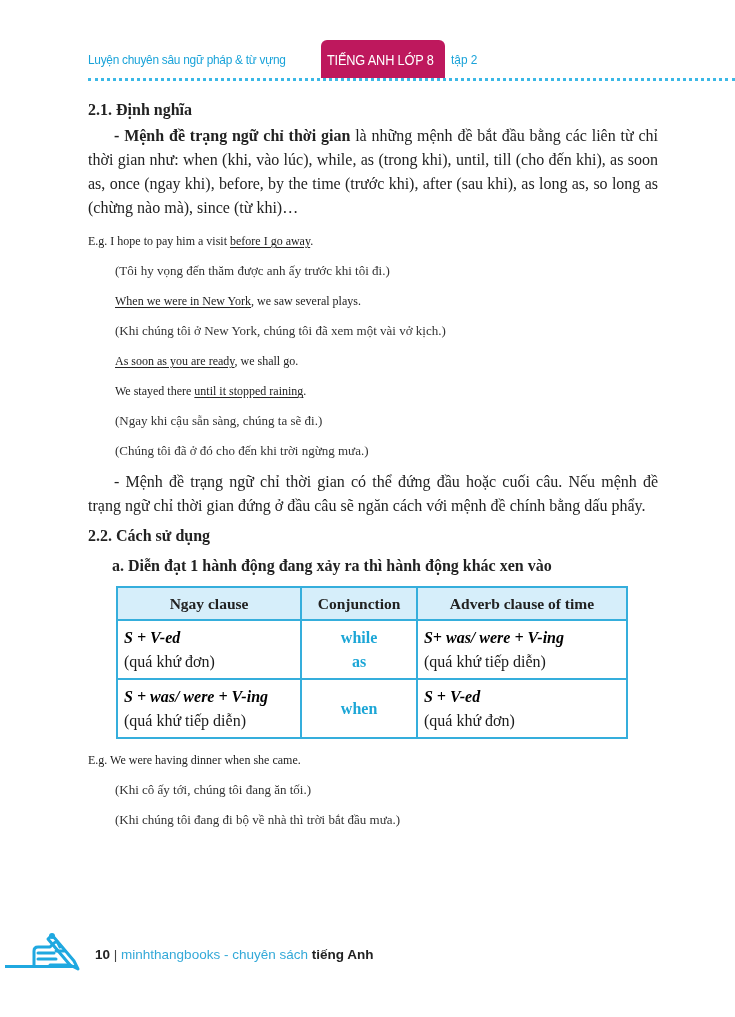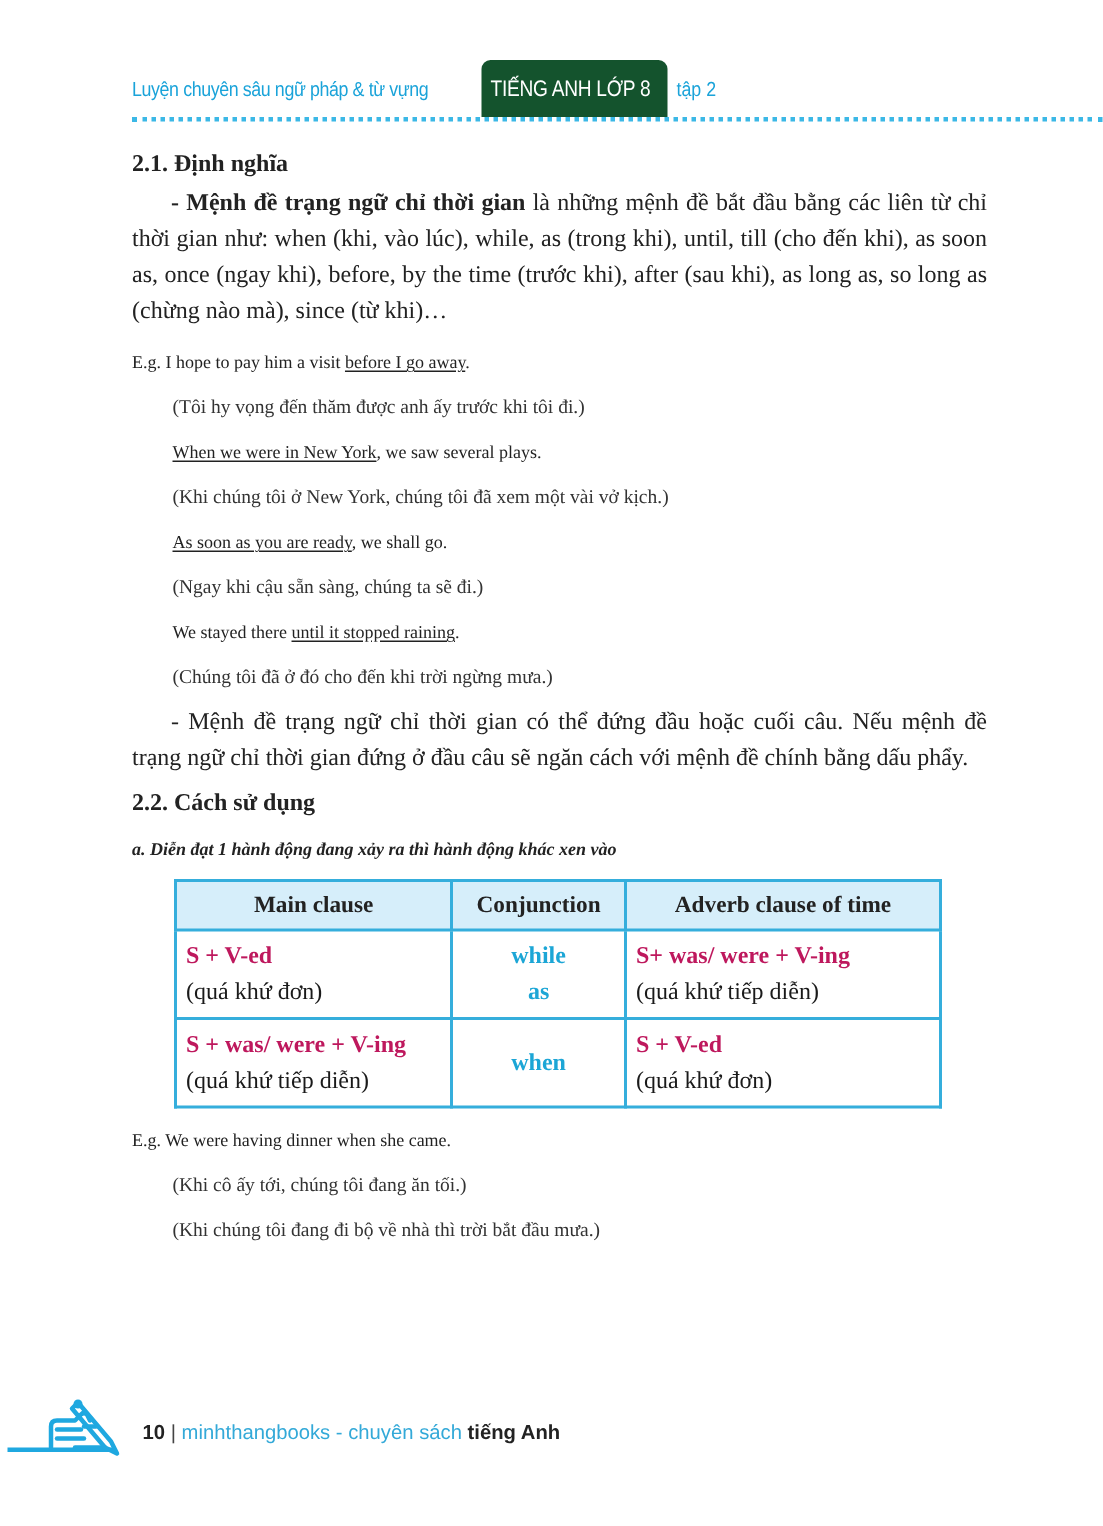--- a/index.html
+++ b/index.html
@@ -1,42 +1,42 @@
 <!DOCTYPE html>
 <html><head>
 <meta charset="utf-8">
 <style>
   * { box-sizing: border-box; margin: 0; padding: 0; }
   html, body { width: 735px; height: 1017px; background: #ffffff; overflow: hidden; }
   body { position: relative; font-family: "Liberation Serif", "DejaVu Serif", serif; color: #1a1a1a; }
 
   .header { position: absolute; left: 0; top: 38px; width: 735px; height: 40px; }
   .header-left { position: absolute; left: 88px; top: 14px; font-family: "Liberation Sans", "DejaVu Sans", sans-serif; font-size: 13.5px; color: #1aa3d9; letter-spacing: -0.3px; transform: scaleX(0.88); transform-origin: left center; white-space: nowrap; }
-  .header-tab { position: absolute; left: 321px; top: 2px; width: 124px; height: 38px; background: #14532d; border-radius: 6px 6px 0 0; color: #ffffff; font-family: "Liberation Sans", "DejaVu Sans", sans-serif; font-size: 15px; padding-top: 11px; padding-left: 6px; white-space: nowrap; letter-spacing: -0.2px; }
+  .header-tab { position: absolute; left: 321px; top: 2px; width: 124px; height: 38px; background: #be185d; border-radius: 6px 6px 0 0; color: #ffffff; font-family: "Liberation Sans", "DejaVu Sans", sans-serif; font-size: 15px; padding-top: 11px; padding-left: 6px; white-space: nowrap; letter-spacing: -0.2px; }
   .header-tab span { display: inline-block; transform: scaleX(0.85); transform-origin: left center; }
   .header-right { position: absolute; left: 451px; top: 14px; font-family: "Liberation Sans", "DejaVu Sans", sans-serif; font-size: 13.5px; color: #1aa3d9; transform: scaleX(0.88); transform-origin: left center; white-space: nowrap; }
   .header-rule { position: absolute; left: 88px; top: 40px; width: 647px; height: 0; border-top: 3px dotted #3bb8e6; }
 
   .content { position: absolute; left: 88px; top: 96px; width: 570px; font-size: 16px; line-height: 24px; }
   .section-title { color: #1ca6d6; font-weight: bold; font-size: 16.5px; height: 34px; line-height: 34px; }
   .sub-title { font-weight: bold; font-size: 16px; height: 28px; line-height: 28px; color: #222; }
   .para { text-align: justify; font-size: 16px; line-height: 24px; color: #222; }
   .para .indent { display: inline-block; width: 26px; }
   .para b { font-weight: bold; }
   .eg-line { height: 30px; line-height: 30px; font-size: 12px; color: #222; white-space: nowrap; }
   .eg-line.indented { padding-left: 27px; }
   .eg-line.vi { color: #333; font-size: 13px; }
   .u { text-decoration: underline; text-underline-offset: 2px; }
-  .sub-a { font-weight: bold; font-style: italic; font-size: 12px; height: 32px; line-height: 32px; color: #222; }
+  .sub-a { font-weight: bold; font-size: 16px; height: 32px; line-height: 32px; color: #222; margin-left: 24px; }
 
   table.grammar { border-collapse: collapse; margin-left: 28px; margin-top: 4px; width: 512px; font-size: 16px; }
   table.grammar th, table.grammar td { border: 2px solid #35aedc; }
   table.grammar th { background: #d6eefa; font-weight: bold; height: 33px; text-align: center; color: #222; font-size: 15.5px; }
   table.grammar td { height: 59px; vertical-align: top; padding: 5px 6px 0 6px; line-height: 24px; }
-  .formula { color: #be185d; font-weight: bold; }
+  .formula { color: #000000; font-weight: bold; font-style: italic; }
   .conj { text-align: center; vertical-align: middle !important; padding-top: 0 !important; color: #1ca6d6; font-weight: bold; }
 
   .eg-block { margin-top: 6px; }
 
   .footer { position: absolute; left: 0; top: 925px; width: 735px; height: 50px; }
   .footer-rule { position: absolute; left: 5px; top: 40px; width: 70px; height: 3px; background: #1fa8e0; }
   .footer-icon { position: absolute; left: 30px; top: 6px; width: 55px; height: 40px; }
   .footer-text { position: absolute; left: 95px; top: 22px; font-family: "Liberation Sans", "DejaVu Sans", sans-serif; font-size: 13.5px; white-space: nowrap; }
   .footer-text .num { color: #222; font-weight: bold; }
   .footer-text .sep { color: #444; }
@@ -57,40 +57,40 @@
   <div class="sub-title">2.1. Định nghĩa</div>
   <p class="para"><span class="indent"></span><b>- Mệnh đề trạng ngữ chỉ thời gian</b><span> là những mệnh đề bắt đầu bằng các liên từ chỉ thời gian như: when (khi, vào lúc), while, as (trong khi), until, till (cho đến khi), as soon as, once (ngay khi), before, by the time (trước khi), after (sau khi),  as long as, so long as (chừng nào mà), since (từ khi)…</span></p>
 
   <div style="height:6px"></div>
   <div class="eg-line"><span>E.g. I hope to pay him a visit </span><span class="u">before I go away</span><span>.</span></div>
 
   <div class="eg-line indented vi">(Tôi hy vọng đến thăm được anh ấy trước khi tôi đi.)</div>
   <div class="eg-line indented"><span></span><span class="u">When we were in New York</span><span>, we saw several plays.</span></div>
   <div class="eg-line indented vi">(Khi chúng tôi ở New York, chúng tôi đã xem một vài vở kịch.)</div>
   <div class="eg-line indented"><span></span><span class="u">As soon as you are ready</span><span>, we shall go.</span></div>
+  <div class="eg-line indented"><span>We stayed there </span><span class="u">until it stopped raining</span><span>.</span></div>
   <div class="eg-line indented vi">(Ngay khi cậu sẵn sàng, chúng ta sẽ đi.)</div>
-  <div class="eg-line indented"><span>We stayed there </span><span class="u">until it stopped raining</span><span>.</span></div>
   <div class="eg-line indented vi">(Chúng tôi đã ở đó cho đến khi trời ngừng mưa.)</div>
 
   <div style="height:4px"></div>
   <p class="para"><span class="indent"></span><span>- Mệnh đề trạng ngữ chỉ thời gian có thể đứng đầu hoặc cuối câu. Nếu mệnh đề trạng ngữ chỉ thời gian đứng ở đầu câu sẽ ngăn cách với mệnh đề chính bằng dấu phẩy.</span></p>
 
   <div style="height:4px"></div>
   <div class="sub-title">2.2. Cách sử dụng</div>
   <div class="sub-a">a. Diễn đạt 1 hành động đang xảy ra thì hành động khác xen vào</div>
 
   <table class="grammar">
     <colgroup>
         <col style="width:185px">
         <col style="width:116px">
         <col style="width:211px">
       </colgroup>
     <thead>
       <tr>
-        <th>Main clause</th>
+        <th>Ngay clause</th>
         <th>Conjunction</th>
         <th>Adverb clause of time</th>
       </tr>
     </thead>
     <tbody>
       <tr>
         <td>
           <div class="formula">S + V-ed</div>
           <div>(quá khứ đơn)</div>
         </td>

